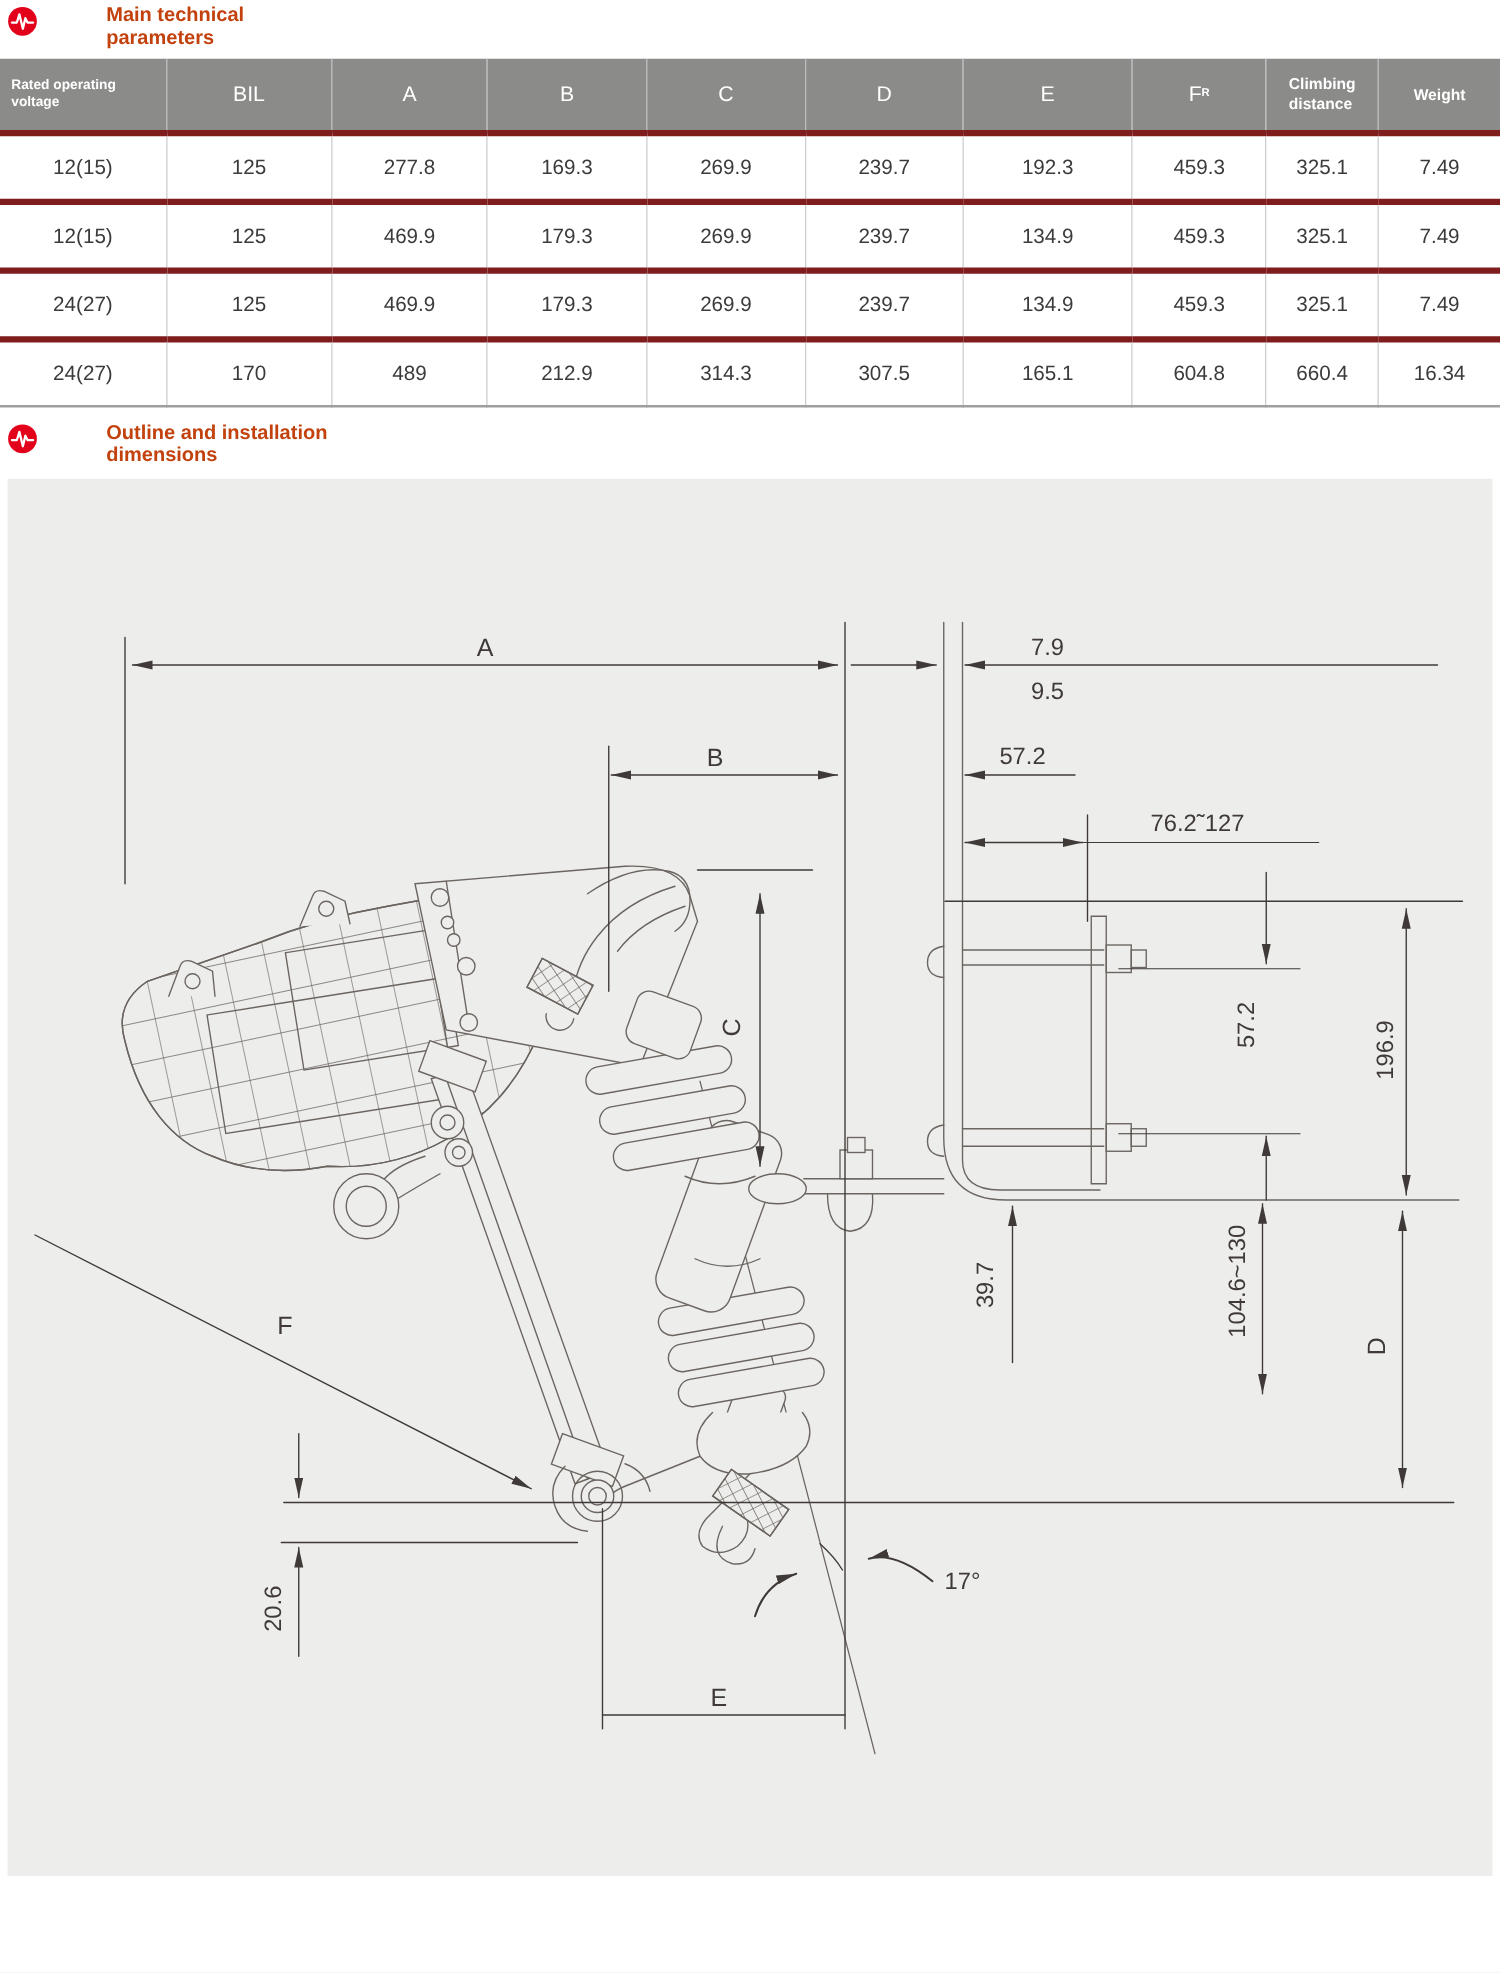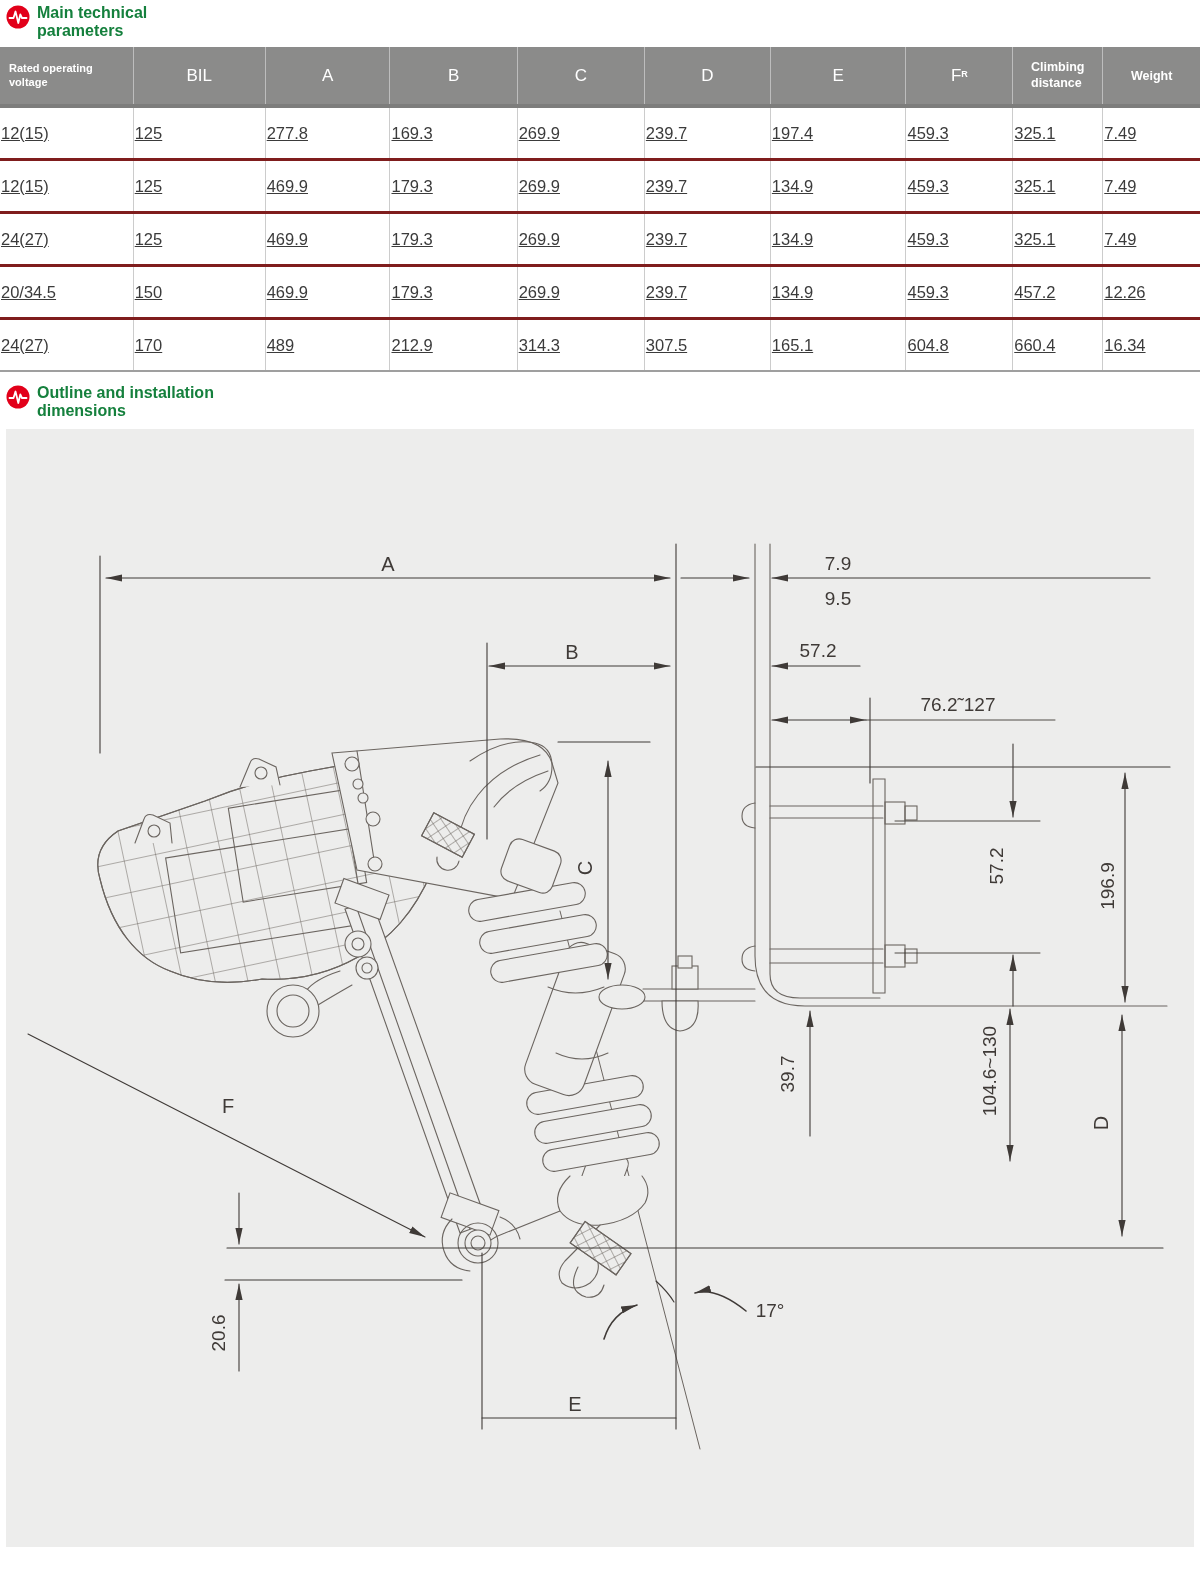--- a/index.html
+++ b/index.html
@@ -1,26 +1,26 @@
 <!DOCTYPE html>
 <html><head>
 <meta charset="utf-8">
 <style>
   html,body{margin:0;padding:0;background:#ffffff;}
   body{width:1200px;font-family:"Liberation Sans","DejaVu Sans",sans-serif;-webkit-font-smoothing:antialiased;}
   .sec-head{display:flex;align-items:flex-start;gap:7px;margin:4px 0 8px 6px;}
   .sec-head .ico{flex:0 0 auto;margin-top:1px;}
-  .sec-title{color:#15803d;font-weight:bold;font-size:16px;line-height:1.1;white-space:pre-line;}
+  .sec-title{color:#c2410c;font-weight:bold;font-size:16px;line-height:1.1;white-space:pre-line;margin-left:48px;}
   table.params{width:100%;border-collapse:collapse;table-layout:fixed;margin-top:6px;border-bottom:2px solid #9f9f9f;}
   table.params th{background:#8b8b8a;color:#ffffff;font-weight:bold;height:55px;border-left:1px solid #bdbdbd;border-bottom:4px solid #7d7d7c;}
   table.params th:first-child{border-left:none;text-align:left;padding-left:9px;font-size:11px;line-height:1.25;}
   table.params th .big{font-size:17px;font-weight:normal;}
   table.params th .small2{font-size:12.5px;line-height:1.25;display:inline-block;text-align:left;}
   table.params th sup{font-size:9px;vertical-align:4px;}
-  table.params td{background:#ffffff;color:#3b3b3b;font-size:16.5px;height:48px;border-left:1px solid #cccccc;border-top:3px solid #7f1d1d;text-decoration:underline;}
+  table.params td{background:#ffffff;color:#3b3b3b;font-size:16.5px;text-align:center;height:48px;border-left:1px solid #cccccc;border-top:5px solid #7f1d1d;}
   table.params td:first-child{border-left:none;}
   .panel{margin:10px 6px 0 6px;background:#ededec;height:1118px;position:relative;overflow:hidden;}
   svg text{font-family:"Liberation Sans","DejaVu Sans",sans-serif;}
 </style>
 </head>
 <body>
 
 <div class="sec-head">
   <span class="ico">
     <svg width="24" height="24" viewBox="0 0 24 24">
@@ -60,21 +60,21 @@
       </tr>
     </thead>
   <tbody id="tbody">
       <tr>
         <td>12(15)</td>
         <td>125</td>
         <td>277.8</td>
         <td>169.3</td>
         <td>269.9</td>
         <td>239.7</td>
-        <td>197.4</td>
+        <td>192.3</td>
         <td>459.3</td>
         <td>325.1</td>
         <td>7.49</td>
       </tr>
       <tr>
         <td>12(15)</td>
         <td>125</td>
         <td>469.9</td>
         <td>179.3</td>
         <td>269.9</td>
@@ -88,32 +88,20 @@
         <td>24(27)</td>
         <td>125</td>
         <td>469.9</td>
         <td>179.3</td>
         <td>269.9</td>
         <td>239.7</td>
         <td>134.9</td>
         <td>459.3</td>
         <td>325.1</td>
         <td>7.49</td>
-      </tr>
-      <tr>
-        <td>20/34.5</td>
-        <td>150</td>
-        <td>469.9</td>
-        <td>179.3</td>
-        <td>269.9</td>
-        <td>239.7</td>
-        <td>134.9</td>
-        <td>459.3</td>
-        <td>457.2</td>
-        <td>12.26</td>
       </tr>
       <tr>
         <td>24(27)</td>
         <td>170</td>
         <td>489</td>
         <td>212.9</td>
         <td>314.3</td>
         <td>307.5</td>
         <td>165.1</td>
         <td>604.8</td>

